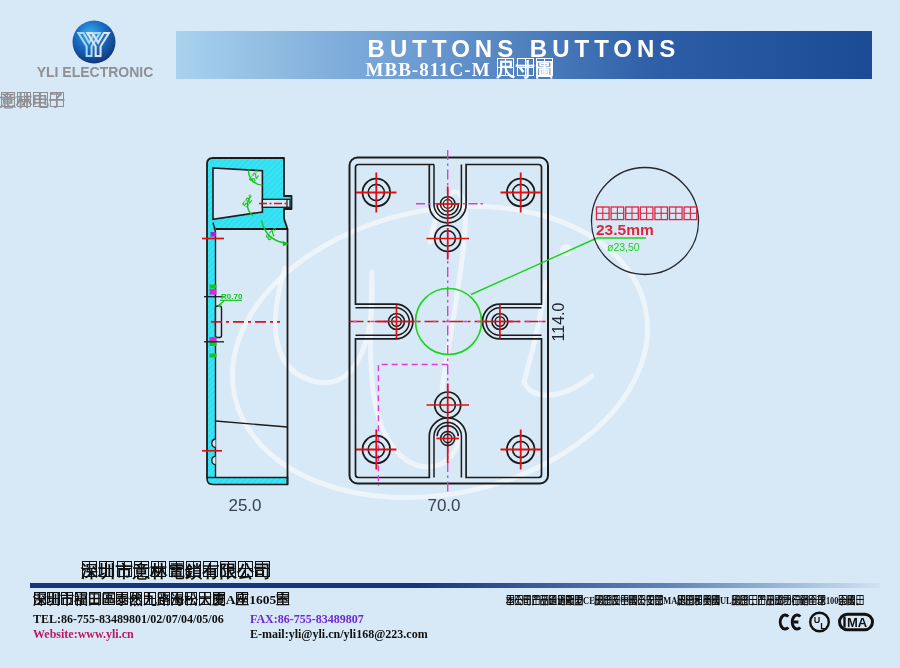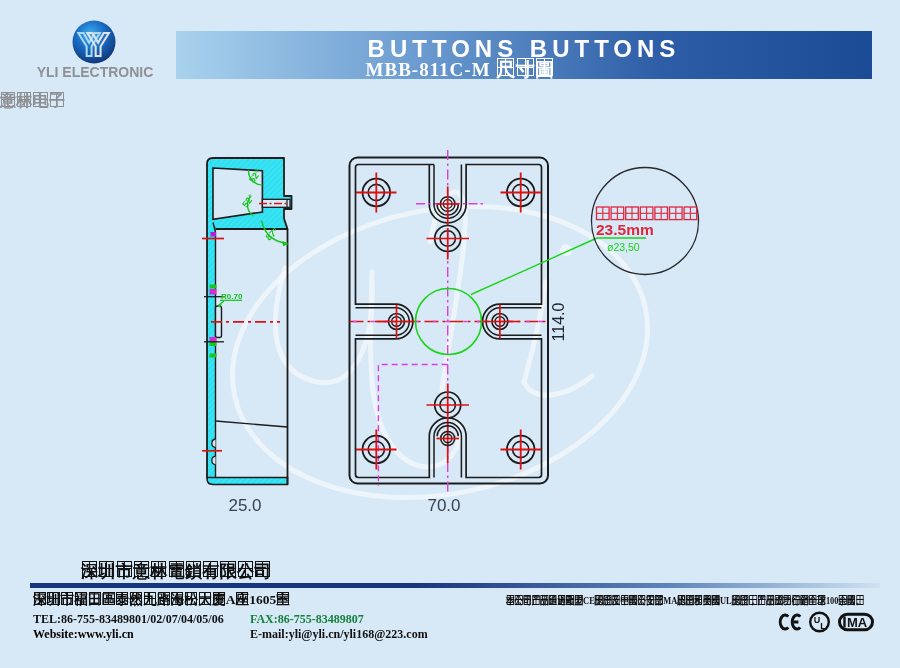--- a/index.html
+++ b/index.html
@@ -326,23 +326,23 @@
 <div class="abs" style="left:176px;top:57px;width:568px;text-align:center;color:#ffffff;font-weight:bold;font-size:19px;letter-spacing:1px;font-family:'Liberation Serif',serif;">MBB-811C-M <span class="cj">尺</span><span class="cj">寸</span><span class="cj">圖</span></div>
 
 <div class="abs" style="left:33px;top:560px;font-weight:bold;font-size:17px;color:#111111;letter-spacing:3.5px;margin-left:48px;"><span class="cj">深</span><span class="cj">圳</span><span class="cj">市</span><span class="cj">意</span><span class="cj">林</span><span class="cj">電</span><span class="cj">鎖</span><span class="cj">有</span><span class="cj">限</span><span class="cj">公</span><span class="cj">司</span></div>
 
 <div class="abs" style="left:30px;top:583px;width:850px;height:4.5px;background:linear-gradient(90deg,#17357c 0%,#17357c 45%,#5d84b8 75%,#cfe2f2 100%);"></div>
 
 <div class="abs" style="left:33px;top:591px;font-family:'Liberation Serif',serif;font-weight:bold;font-size:13.5px;color:#111111;"><span class="cj">深</span><span class="cj">圳</span><span class="cj">市</span><span class="cj">福</span><span class="cj">田</span><span class="cj">區</span><span class="cj">泰</span><span class="cj">然</span><span class="cj">九</span><span class="cj">路</span><span class="cj">海</span><span class="cj">松</span><span class="cj">大</span><span class="cj">廈</span>A<span class="cj">座</span>1605<span class="cj">室</span></div>
 
 <div class="abs" style="left:33px;top:612px;font-family:'Liberation Serif',serif;font-weight:bold;font-size:12px;color:#111111;">TEL:86-755-83489801/02/07/04/05/06</div>
 
-<div class="abs" style="left:250px;top:612px;font-family:'Liberation Serif',serif;font-weight:bold;font-size:12px;color:#15803d;">FAX:86-755-83489807</div>
-
-<div class="abs" style="left:33px;top:627px;font-family:'Liberation Serif',serif;font-weight:bold;font-size:12px;color:#000000;">Website:www.yli.cn</div>
+<div class="abs" style="left:250px;top:612px;font-family:'Liberation Serif',serif;font-weight:bold;font-size:12px;color:#6d28d9;">FAX:86-755-83489807</div>
+
+<div class="abs" style="left:33px;top:627px;font-family:'Liberation Serif',serif;font-weight:bold;font-size:12px;color:#be185d;">Website:www.yli.cn</div>
 
 <div class="abs" style="left:250px;top:627px;font-family:'Liberation Serif',serif;font-weight:bold;font-size:12px;color:#111111;">E-mail:yli@yli.cn/yli168@223.com</div>
 
 <div class="abs" style="left:506px;top:594px;white-space:nowrap;font-family:'Liberation Serif',serif;font-weight:bold;font-size:10.5px;color:#111111;transform:scaleX(0.8);transform-origin:0 0;"><span class="cj">本</span><span class="cj">公</span><span class="cj">司</span><span class="cj">产</span><span class="cj">品</span><span class="cj">通</span><span class="cj">過</span><span class="cj">歐</span><span class="cj">盟</span>CE<span class="cj">認</span><span class="cj">證</span><span class="cj">及</span><span class="cj">中</span><span class="cj">國</span><span class="cj">公</span><span class="cj">安</span><span class="cj">部</span>MA<span class="cj">認</span><span class="cj">證</span><span class="cj">和</span><span class="cj">美</span><span class="cj">國</span>UL<span class="cj">認</span><span class="cj">證</span><span class="cj">，</span><span class="cj">产</span><span class="cj">品</span><span class="cj">成</span><span class="cj">功</span><span class="cj">行</span><span class="cj">銷</span><span class="cj">全</span><span class="cj">球</span>100<span class="cj">余</span><span class="cj">國</span><span class="cj">。</span></div>
 
 <svg class="abs" style="left:765px;top:608px;" width="115" height="30" viewBox="0 0 115 30">
 
   <g stroke="#111" stroke-width="3" fill="none">
     <path d="M 23.2 8.6 A 4.8 7.1 0 1 0 23.2 19.4"></path>
     <path d="M 35.2 8.6 A 4.8 7.1 0 1 0 35.2 19.4"></path>

